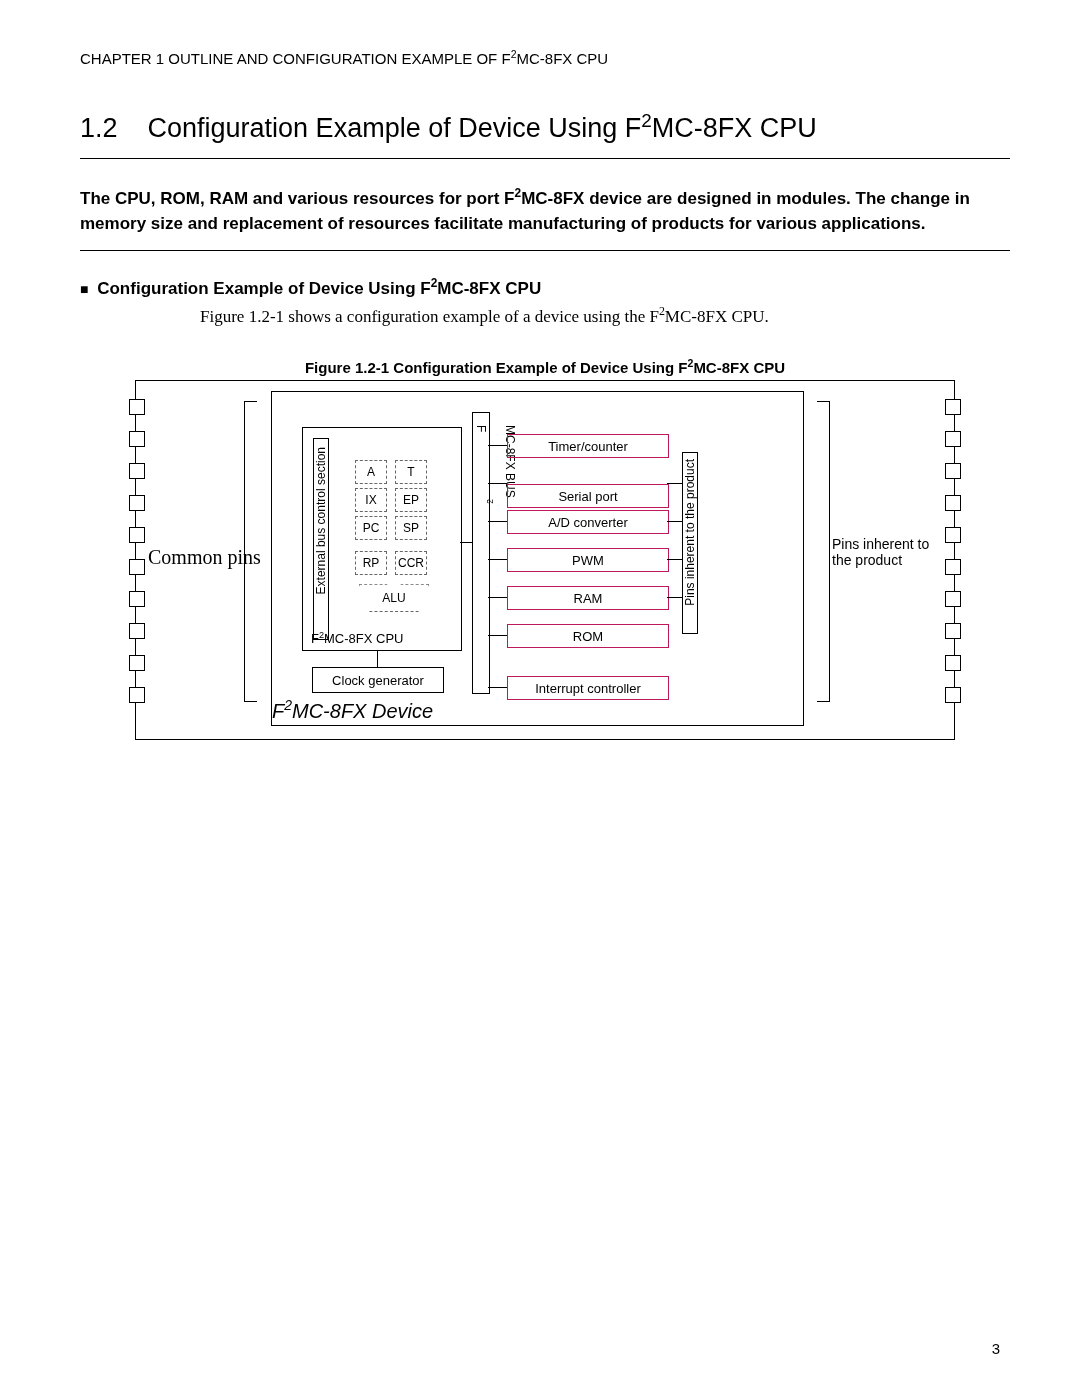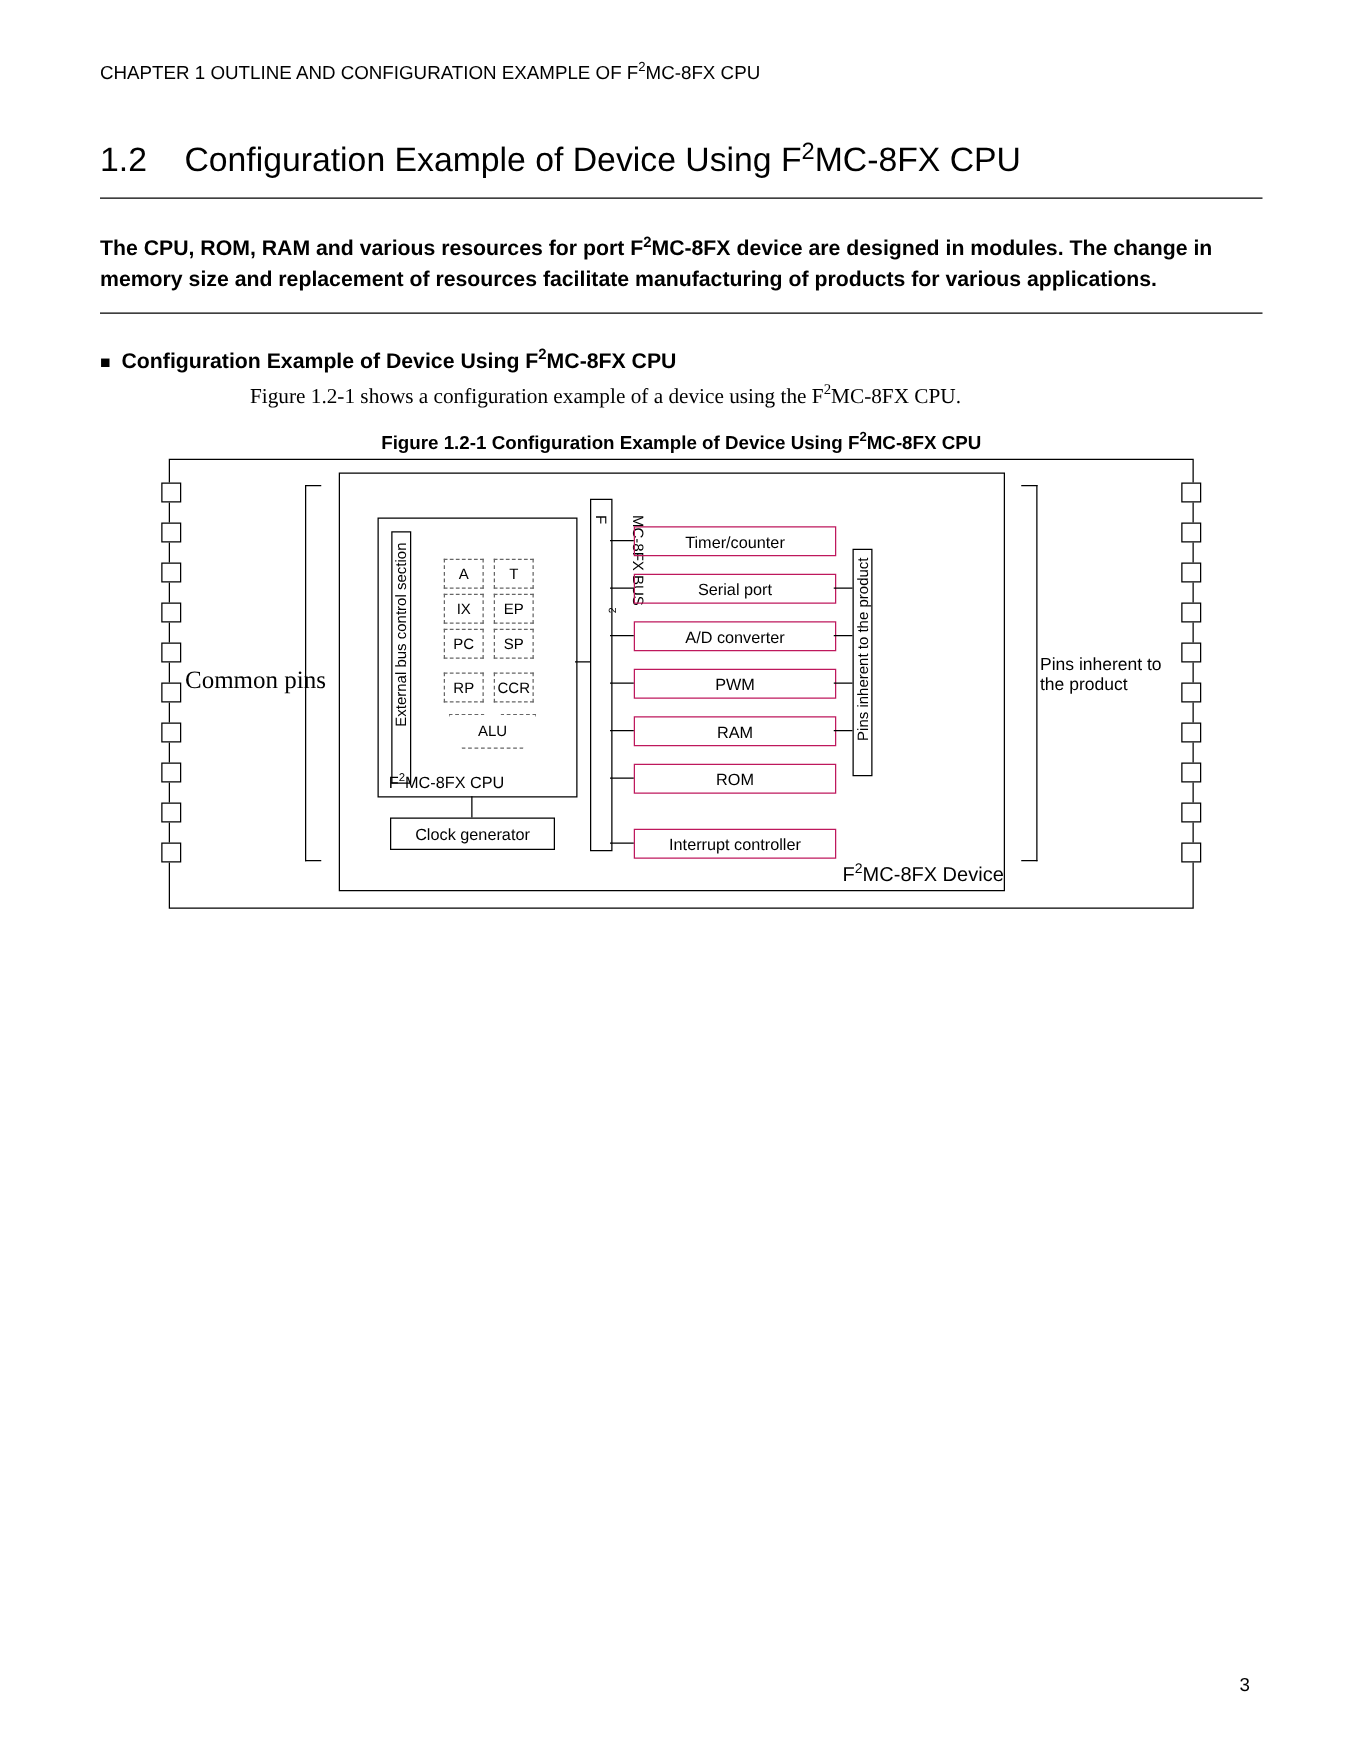--- a/index.html
+++ b/index.html
@@ -33,21 +33,21 @@
   }
   .subhead {
     font-weight: bold;
     font-size: 17px;
     margin: 28px 0 8px 0;
   }
   .blk { font-size: 14px; margin-right:4px;}
   .caption-line {
     font-family: "Times New Roman", Times, serif;
     font-size: 17px;
-    margin: 0 0 19px 120px;
+    margin: 0 0 32px 120px;
   }
   .fig-caption {
     text-align: center;
     font-weight: bold;
     font-size: 15px;
     margin-bottom: 4px;
   }
   .diagram-outer {
     border: 1.5px solid #000;
     width: 820px;
@@ -71,21 +71,21 @@
   }
   .brace-right {
     position:absolute; right:124px; top:20px; bottom:37px; width:12px;
     border-right:1px solid #000; border-top:1px solid #000; border-bottom:1px solid #000;
   }
   .device-box {
     position:absolute; left:135px; top:10px; right:150px; bottom:13px;
     border:1px solid #000;
   }
   .device-label {
-    position:absolute; bottom:2px; left:0; right:0; text-align:right; font-size:16px;
+    position:absolute; bottom:2px; left:0; right:0; text-align:left; font-size:20px;font-style:italic;
   }
   .cpu-box {
     position:absolute; left:30px; top:35px; width:158px; height:222px; border:1px solid #000;
   }
   .cpu-label { position:absolute; bottom:4px; left:8px; font-size:13px;}
   .ext-bus {
     position:absolute; left:10px; top:10px; width:14px; height:200px;
     border:1px solid #000; font-size:12px;
   }
   .ext-bus span { writing-mode: vertical-rl; transform: rotate(180deg); display:block; padding:8px 0; white-space:nowrap;}
@@ -204,21 +204,21 @@
       </div>
     </div>
     <div class="line-cpu-clock"></div>
     <div class="clockgen">Clock generator</div>
 
     <div class="bus-box">
         <span><span>F</span><sup>2</sup><span>MC-8FX BUS</span></span>
       </div>
 
     <div class="res-box" style="top:42px">Timer/counter</div>
-    <div class="res-box" style="top:80px">Serial port</div>
+    <div class="res-box" style="top:92px">Serial port</div>
     <div class="res-box" style="top:118px">A/D converter</div>
     <div class="res-box" style="top:156px">PWM</div>
     <div class="res-box" style="top:194px">RAM</div>
     <div class="res-box" style="top:232px">ROM</div>
     <div class="res-box" style="top:284px">Interrupt controller</div>
 
     <div class="pins-vert">
         <span>Pins inherent to the product</span>
       </div>
 

